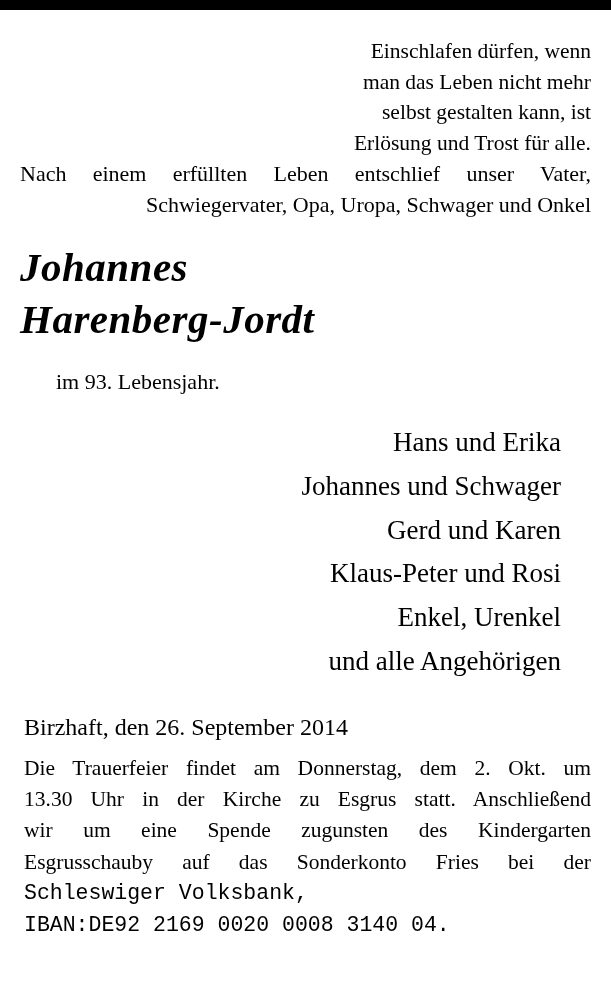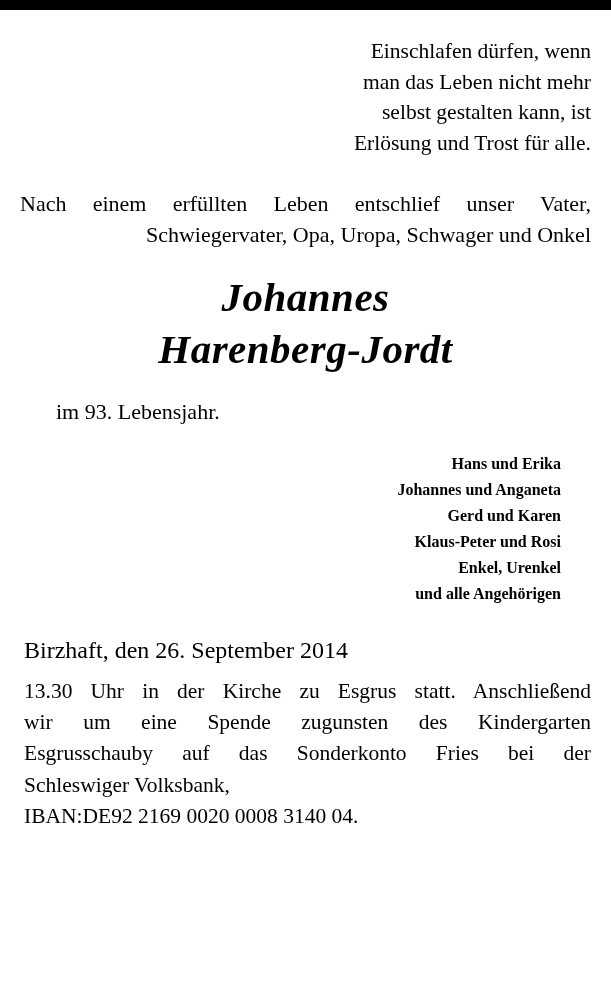--- a/index.html
+++ b/index.html
@@ -43,32 +43,30 @@
     line-height: 1.42;
     margin-top: 26px;
     margin-right: 0px;
   }
   .epitaph div {
     white-space: nowrap;
   }
   .intro {
     font-size: 22px;
     line-height: 1.42;
-    margin-top: 30px;
     text-align: justify;
   }
   .intro .line1 {
     text-align: justify;
     text-align-last: justify;
   }
   .intro .line2 {
     text-align: right;
   }
   .name-block {
-    text-align: center;
     font-weight: bold;
     font-style: italic;
     margin-top: 22px;
     line-height: 1.18;
   }
   .name-first {
     font-size: 41px;
     letter-spacing: 0.5px;
   }
   .name-last {
@@ -77,22 +75,22 @@
     margin-top: 4px;
   }
   .age {
     font-size: 22px;
     margin-top: 26px;
     margin-left: 36px;
   }
   .family {
     margin-top: 26px;
     text-align: right;
-    font-weight: bold;
-    font-size: 16px;
+    font-weight: normal;
+    font-size: 27px;
     line-height: 1.62;
     padding-right: 30px;
   }
   .place-date {
     font-size: 24px;
     margin-top: 30px;
     margin-left: 4px;
   }
   .details {
     font-size: 21.5px;
@@ -104,20 +102,21 @@
   }
   .details p {
     margin: 0;
   }
   .details .justified {
     text-align: justify;
     text-align-last: justify;
   }
   .details .last-line {
     text-align: right;
+    font-family: Liberation Mono, monospace;
   }
 </style>
 </head>
 <body>
 
 <div class="page">
   <div class="border-top"></div>
 
   <div class="content">
 
@@ -135,30 +134,31 @@
 
     <div class="name-block">
       <div class="name-first">Johannes</div>
       <div class="name-last">Harenberg-Jordt</div>
     </div>
 
     <div class="age">im 93. Lebensjahr.</div>
 
     <div class="family">
       <div>Hans  und Erika</div>
-      <div>Johannes und Anganeta</div>
+      <div>Johannes und Schwager</div>
       <div>Gerd und Karen</div>
       <div>Klaus-Peter und Rosi</div>
       <div>Enkel, Urenkel</div>
       <div>und alle Angehörigen</div>
     </div>
 
     <div class="place-date">Birzhaft, den 26. September 2014</div>
 
     <div class="details">
+      <p class="justified">Die Trauerfeier findet am Donnerstag, dem 2. Okt. um</p>
       <p class="justified">13.30 Uhr in der Kirche zu Esgrus statt. Anschließend</p>
       <p class="justified">wir um eine Spende zugunsten des Kindergarten</p>
       <p class="justified">Esgrusschauby auf das Sonderkonto Fries bei der</p>
       <p class="last-line">Schleswiger Volksbank,</p>
       <p class="last-line">IBAN:DE92 2169 0020 0008 3140 04.</p>
     </div>
 
   </div>
 </div>
 

